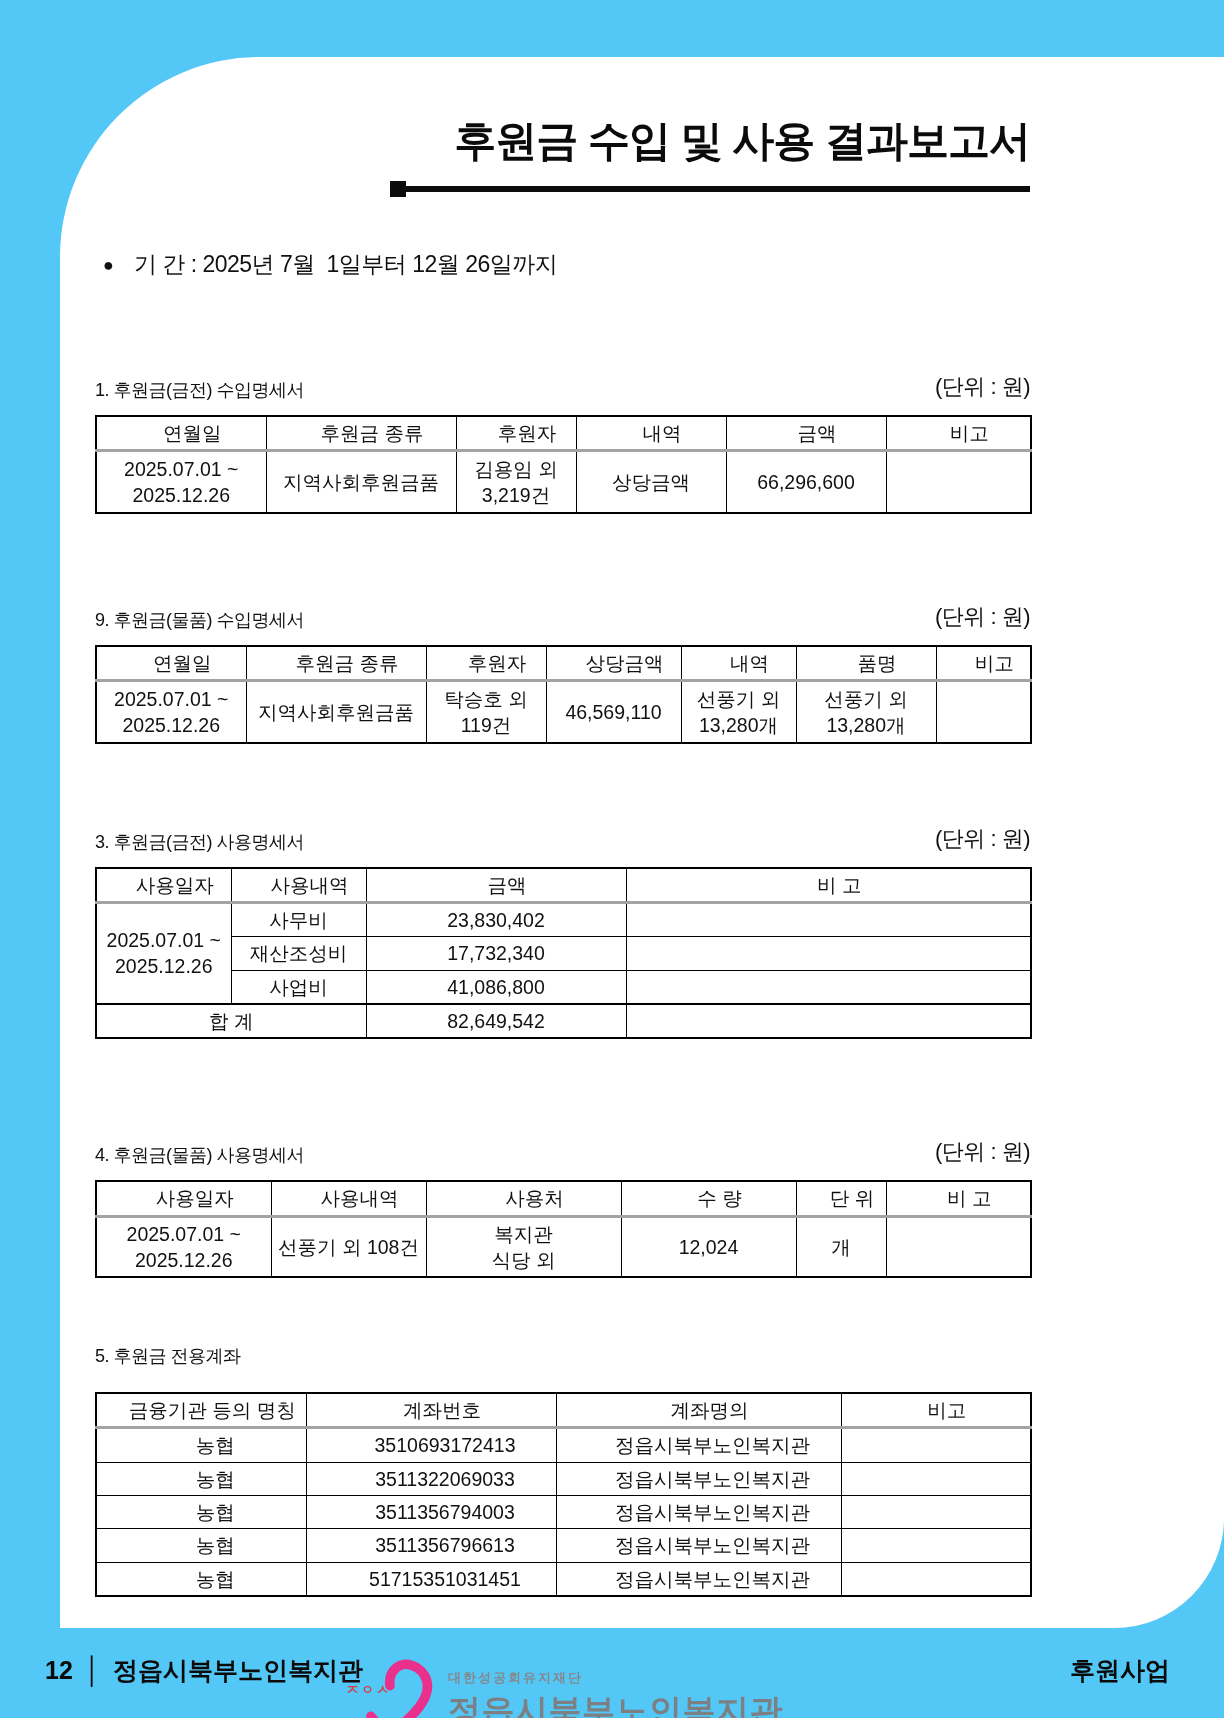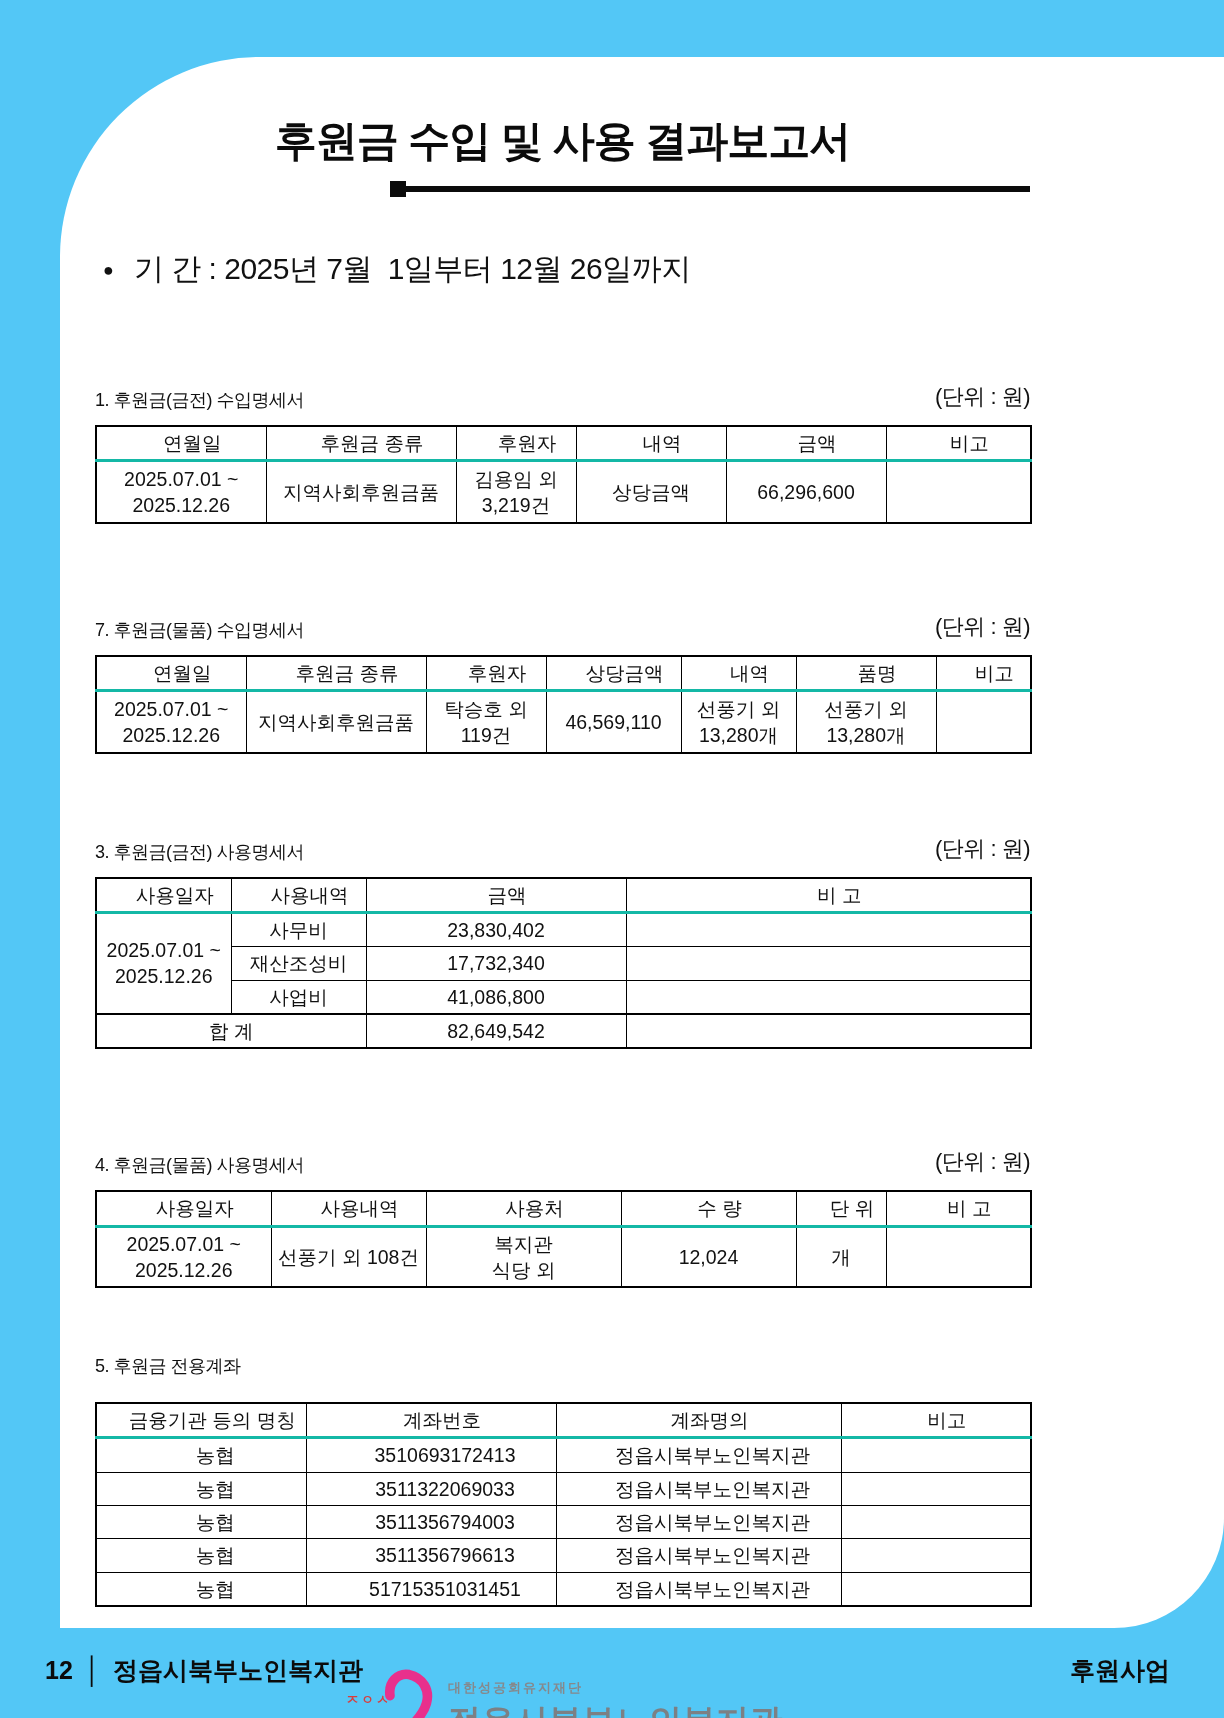--- a/index.html
+++ b/index.html
@@ -14,52 +14,52 @@
   }
   .card {
     position:absolute; left:60px; top:57px;
     width:1164px; height:1571px;
     background:#ffffff;
     border-radius:200px 0 110px 0;
   }
   .content { padding:56px 194px 0 35px; }
 
   
-  .title-row { display:flex; justify-content:center; }
+  .title-row { display:flex; justify-content:flex-end; }
   .doc-title {
     margin:0; font-size:42px; font-weight:800; letter-spacing:-1px;
     color:#0b0b0b; white-space:nowrap;
   }
   .underline-row { display:flex; align-items:center; justify-content:flex-end; margin-top:12px; }
   .underline-square { width:16px; height:16px; background:#0b0b0b; }
   .underline-bar { width:624px; height:6px; background:#0b0b0b; }
 
   
   .period { display:flex; align-items:center; gap:20px; margin-top:52px; margin-left:8px; }
   .period-bullet { font-size:18px; line-height:1; }
-  .period-text { font-size:30px; font-weight:500; white-space:pre; letter-spacing:-0.5px; }
+  .period-text { font-size:23px; font-weight:500; white-space:pre; letter-spacing:-0.5px; }
 
   
   .sec-head { display:flex; justify-content:space-between; align-items:flex-end; }
   .sec-head .sec-title { font-size:18px; font-weight:500; letter-spacing:-0.5px; }
   .sec-head .sec-unit { font-size:22px; font-weight:400; letter-spacing:-0.5px;margin-top:48px; }
   .mt1 { margin-top:44px; } .mt2 { margin-top:40px; } .mt3 { margin-top:32px; }
   .mt4 { margin-top:50px; } .mt5 { margin-top:42px; }
 
   
   table {
     width:100%; border-collapse:collapse; table-layout:fixed;
     margin-top:13px; font-size:19.5px; border:2px solid #000;
   }
   th, td {
     border:1.5px solid #000; text-align:center; vertical-align:middle;
     padding:3px 4px; white-space:pre-line; font-weight:400; line-height:1.35;
     overflow:hidden;
   }
-  thead th { border-bottom:3px solid #14b8a6; height:33px;padding-left:26px; }
+  thead th { border-bottom:3px solid #a3a3a3; height:33px;padding-left:26px; }
   .t1 tbody td { height:62px; }
   .t2 tbody td { height:62px; }
   .t3 thead th { height:30px; }
   .t3 tbody td { height:33px; }
   .t3 tr.total td { border-top:2.5px solid #000; height:34px; }
   .t4 tbody td { height:60px; }
   .t5 thead th { height:34px; }
   .t5 tbody td { height:33px;padding-left:32px; }
 
   
@@ -137,21 +137,21 @@
           <td>김용임 외
 3,219건</td>
           <td>상당금액</td>
           <td>66,296,600</td>
           <td></td>
         </tr>
       </tbody>
     </table>
 
     <div class="sec-head mt2">
-      <span class="sec-title">7. 후원금(물품) 수입명세서</span>
+      <span class="sec-title">9. 후원금(물품) 수입명세서</span>
       <span class="sec-unit">(단위 : 원)</span>
     </div>
     <table class="t2">
       <colgroup>
         <col style="width:150px">
           <col style="width:180px">
           <col style="width:120px">
           <col style="width:135px">
         <col style="width:115px">
           <col style="width:140px">

